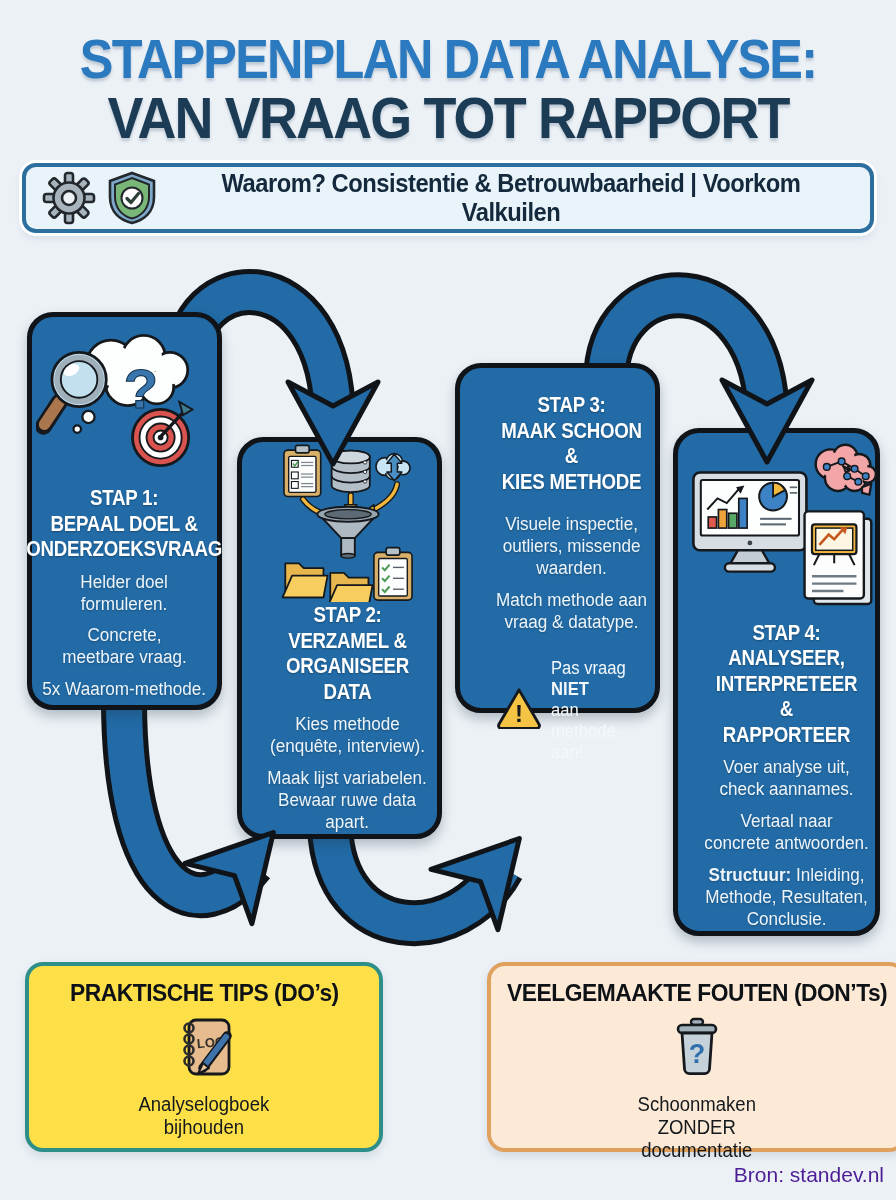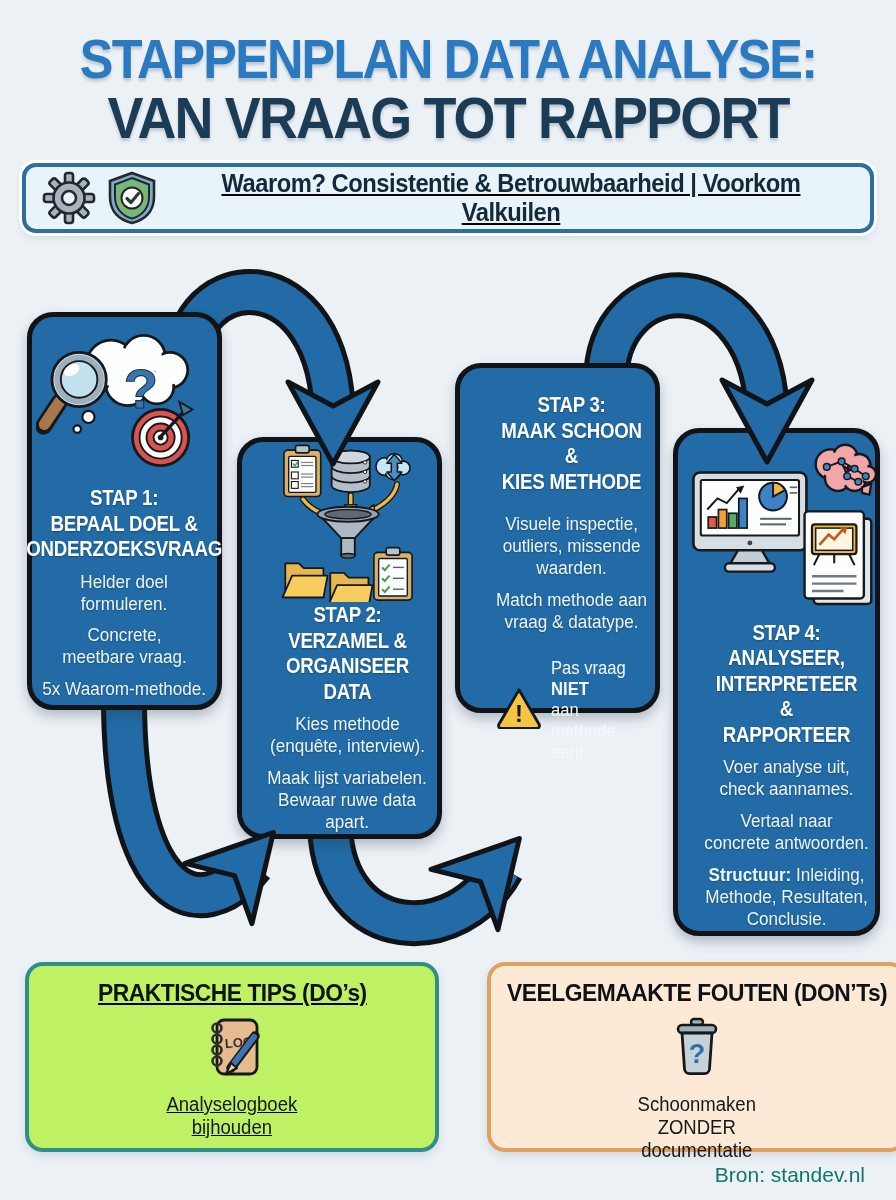--- a/index.html
+++ b/index.html
@@ -9,21 +9,21 @@
 
   
   .title1{position:absolute;top:26px;left:0;width:896px;text-align:center;
     font-size:56px;font-weight:bold;color:#2B79BE;letter-spacing:-2px;
     transform:scaleX(.9);transform-origin:center;text-shadow:0 3px 3px rgba(110,130,150,.35);}
   .title2{position:absolute;top:84px;left:0;width:896px;text-align:center;
     font-size:58px;font-weight:bold;color:#1C3C56;letter-spacing:-2px;
     transform:scaleX(.93);transform-origin:center;text-shadow:0 3px 3px rgba(110,130,150,.35);}
   .banner{position:absolute;left:22px;top:163px;width:852px;height:70px;box-sizing:border-box;
     background:#E9F3FA;border:4px solid #2C6F9F;border-radius:14px;box-shadow:0 0 0 3px #ffffff,0 4px 8px rgba(60,90,120,.18);
-    display:flex;align-items:center;padding:0 16px;text-decoration:underline;}
+    display:flex;align-items:center;padding:0 16px;}
   .banner-text{flex:1;text-align:center;font-size:25px;font-weight:bold;color:#14293C;letter-spacing:-.5px;
     transform:scaleX(.95);transform-origin:center;}
   .banner .bicon{margin-right:10px;display:flex;}
 
   
   .flow-svg{position:absolute;left:0;top:0;width:896px;height:1200px;pointer-events:none;}
   .z1{z-index:1;} .z3{z-index:3;}
   .tube-out{fill:none;stroke:#101418;stroke-width:46px;stroke-linecap:butt;}
   .tube-in {fill:none;stroke:#226BA6;stroke-width:36px;stroke-linecap:butt;}
   .ahead{fill:#226BA6;stroke:#101418;stroke-width:5px;stroke-linejoin:round;}
@@ -43,30 +43,30 @@
   #step3{left:455px;top:363px;width:205px;height:350px;padding-left:28px;}
   #step4{left:673px;top:428px;width:207px;height:508px;padding-left:20px;}
   .warn-row{display:flex;align-items:center;gap:9px;margin-top:24px;padding:0 8px;}
   .warn-text{font-size:17.5px;line-height:1.2;text-align:left;white-space:pre-line;color:#F3F8FC;
     transform:scaleX(.95);transform-origin:left center;}
   .b{font-weight:bold;}
 
   
   .bottom-box{position:absolute;top:962px;height:190px;box-sizing:border-box;border-radius:18px;z-index:2;
     display:flex;flex-direction:column;align-items:center;box-shadow:0 4px 8px rgba(60,90,120,.15);}
-  .tips{left:25px;width:414px;background:#bef264;border:4px solid #2E8F88;text-decoration:underline;}
+  .tips{left:25px;width:358px;background:#fde047;border:4px solid #2E8F88;}
   .donts{left:455px;width:420px;background:#FCEAD6;border:4px solid #E0A15E;margin-left:32px;}
   .bb-title{margin-top:13px;font-size:24px;font-weight:bold;color:#0E1216;letter-spacing:-.5px;
     transform:scaleX(.95);transform-origin:center;}
   .bb-row{display:flex;width:100%;justify-content:space-around;margin-top:8px;align-items:flex-start;}
   .bb-item{display:flex;flex-direction:column;align-items:center;width:46%;}
   .bb-label{margin-top:8px;font-size:19.5px;color:#15181C;text-align:center;line-height:1.18;white-space:pre-line;
     transform:scaleX(.95);transform-origin:center;}
 
-  .footer-src{position:absolute;right:31px;top:1163px;font-size:21px;color:#0f766e;z-index:2;}
+  .footer-src{position:absolute;right:12px;top:1163px;font-size:21px;color:#4c1d95;z-index:2;}
 </style>
 </head>
 <body>
 
 <div class="canvas">
 
   <div class="title1">STAPPENPLAN DATA ANALYSE:</div>
   <div class="title2">VAN VRAAG TOT RAPPORT</div>
 
   <div class="banner">

